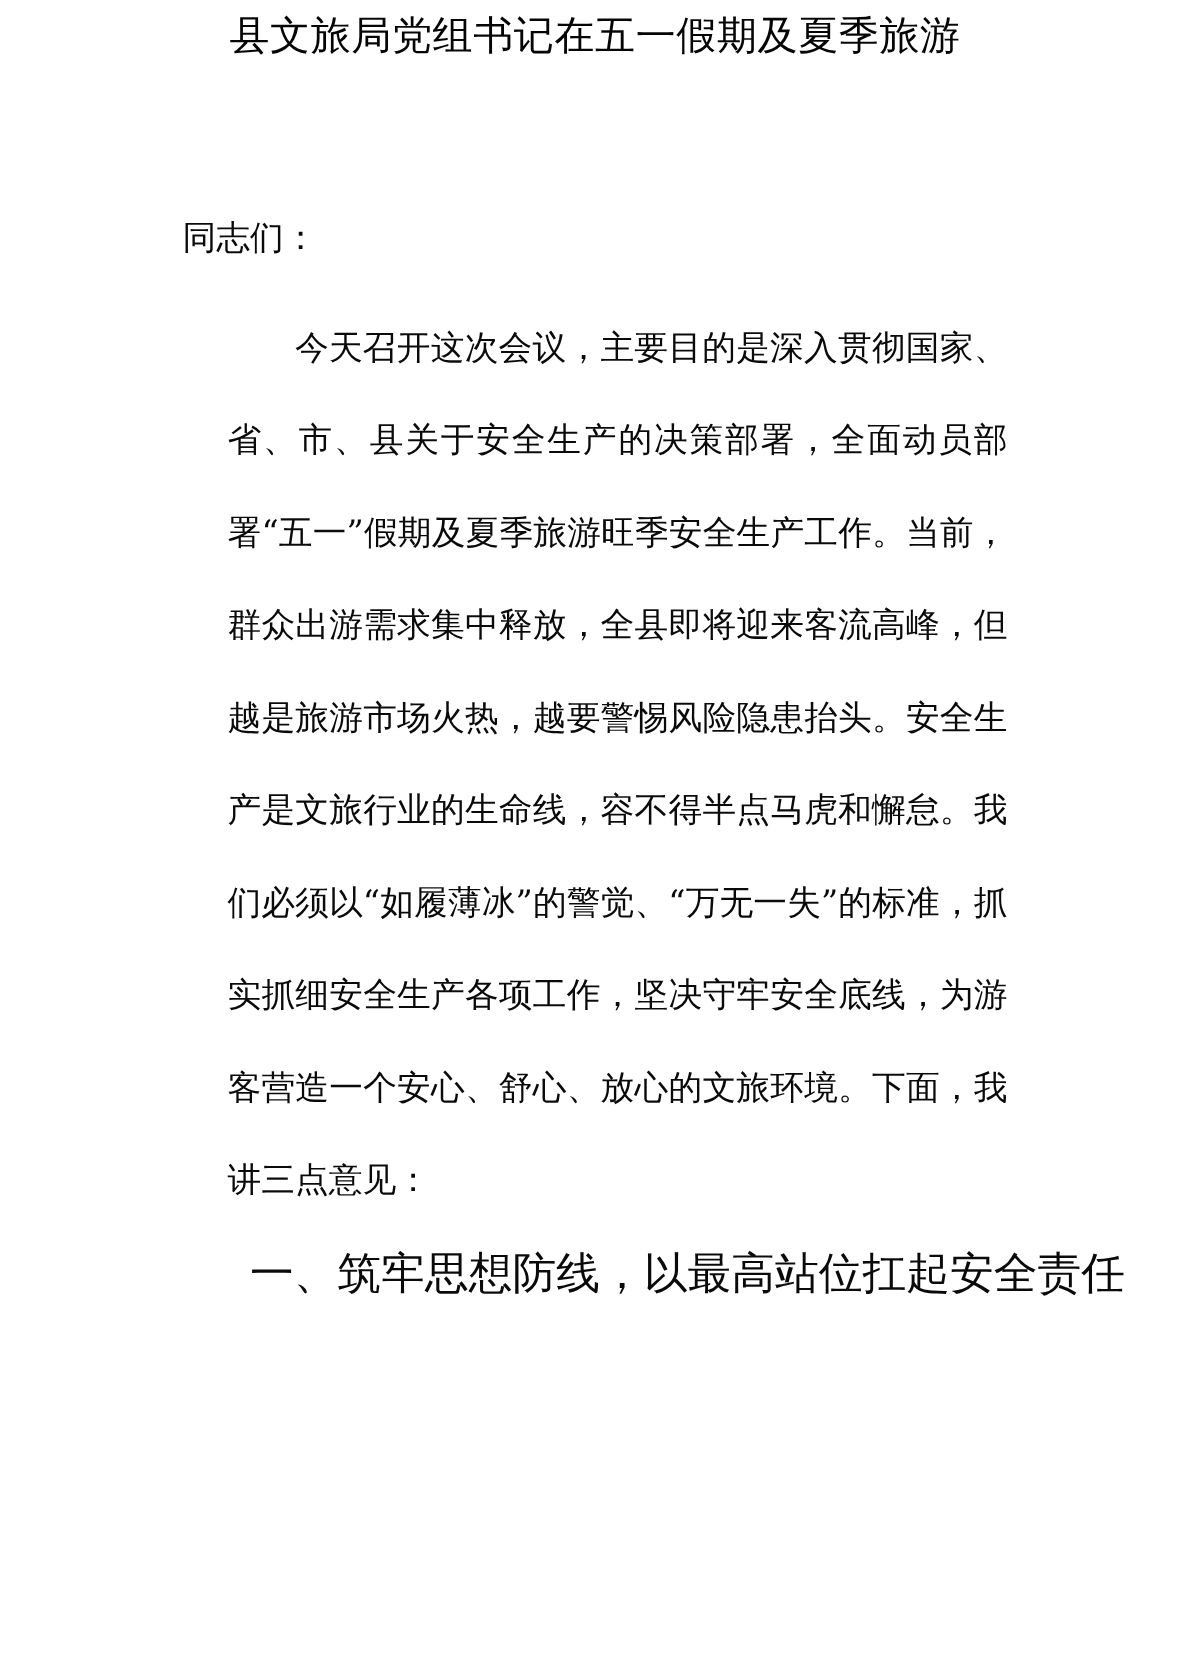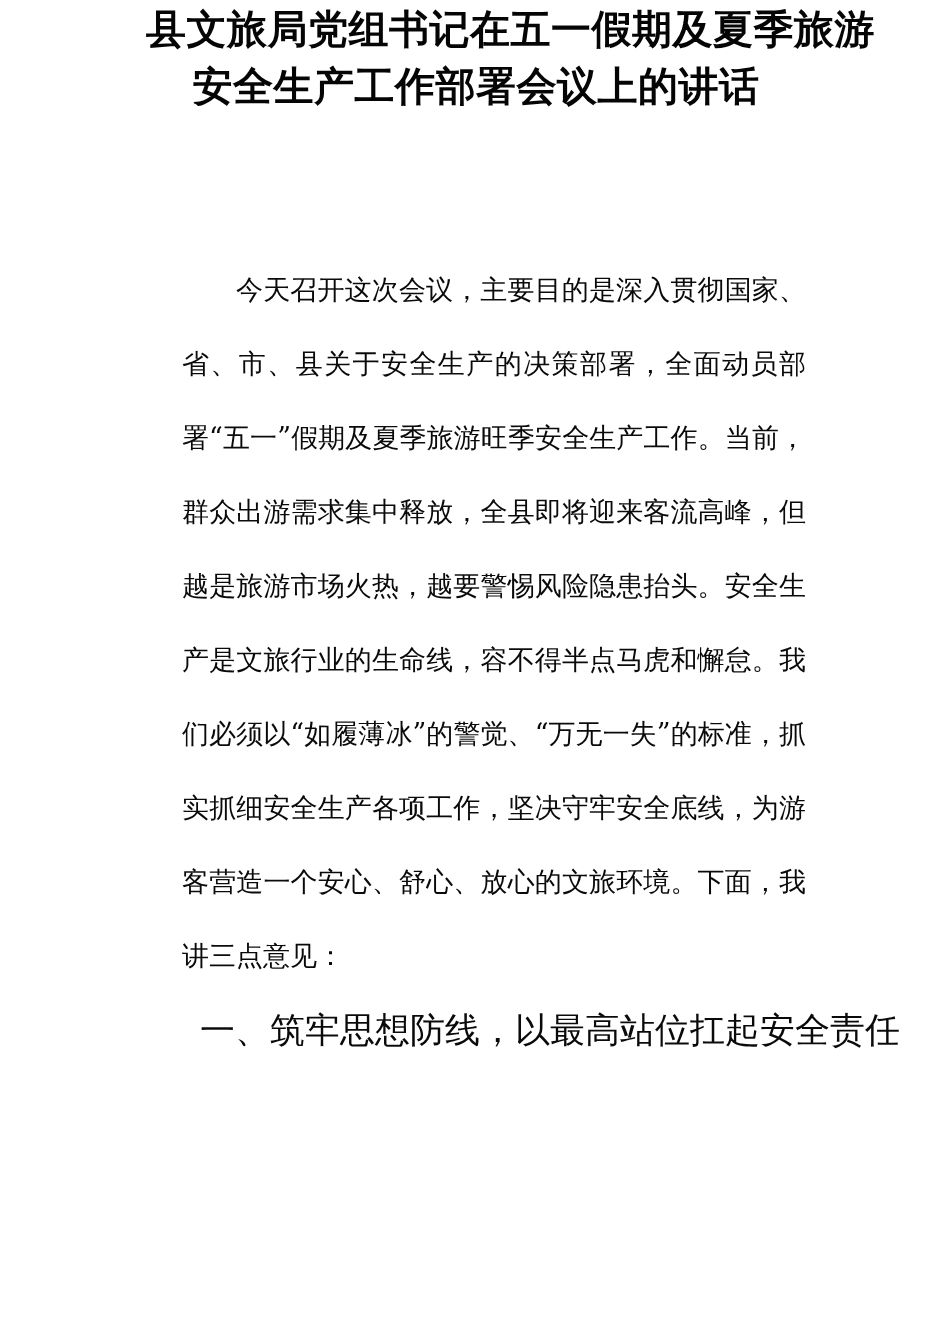--- a/index.html
+++ b/index.html
@@ -21,23 +21,23 @@
     left: 146px;
     top: 0;
     width: 660px;
   }
 
   
   .doc-title {
     margin: 0;
     padding: 0;
     text-align: center;
-    font-size: 40px;
+    font-size: 32px;
     line-height: 57px;
-    font-weight: 700;
+    font-weight: 400;
     letter-spacing: 0.5px;
     color: #050505;
   }
   .title-line {
     display: block;
     white-space: nowrap;
   }
   .title-spacer {
     height: 111px;
   }
@@ -81,25 +81,25 @@
   }
 </style>
 </head>
 <body>
 
 <div class="page">
   <div class="doc-body">
 
     <h1 class="doc-title">
       <span class="title-line">县文旅局党组书记在五一假期及夏季旅游</span>
-      <span class="title-line">安全生产工作部署会议上的讲话</span>
     </h1>
 
     <div class="title-spacer"></div>
 
+    <p class="salutation">同志们：</p>
 
     <div class="gap-after-salutation"></div>
 
     <p class="para indent">今天召开这次会议，主要目的是深入贯彻国家、省、市、县关于安全生产的决策部署，全面动员部署“五一”假期及夏季旅游旺季安全生产工作。当前，群众出游需求集中释放，全县即将迎来客流高峰，但越是旅游市场火热，越要警惕风险隐患抬头。安全生产是文旅行业的生命线，容不得半点马虎和懈怠。我们必须以“如履薄冰”的警觉、“万无一失”的标准，抓实抓细安全生产各项工作，坚决守牢安全底线，为游客营造一个安心、舒心、放心的文旅环境。下面，我讲三点意见：</p>
 
     <p class="heading-para">一、筑牢思想防线，以最高站位扛起安全责任</p>
 
 
   </div>
 </div>

